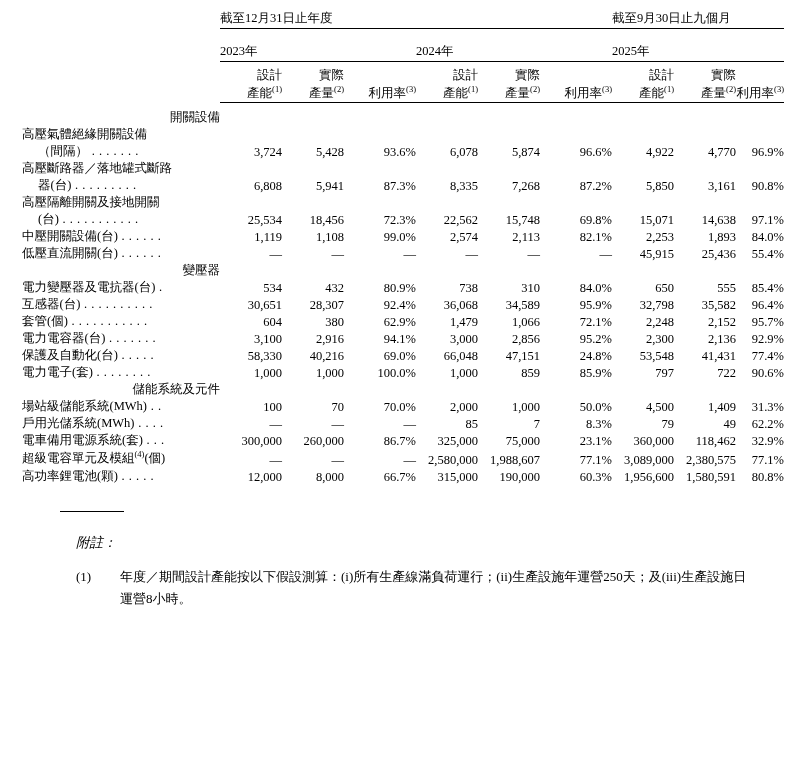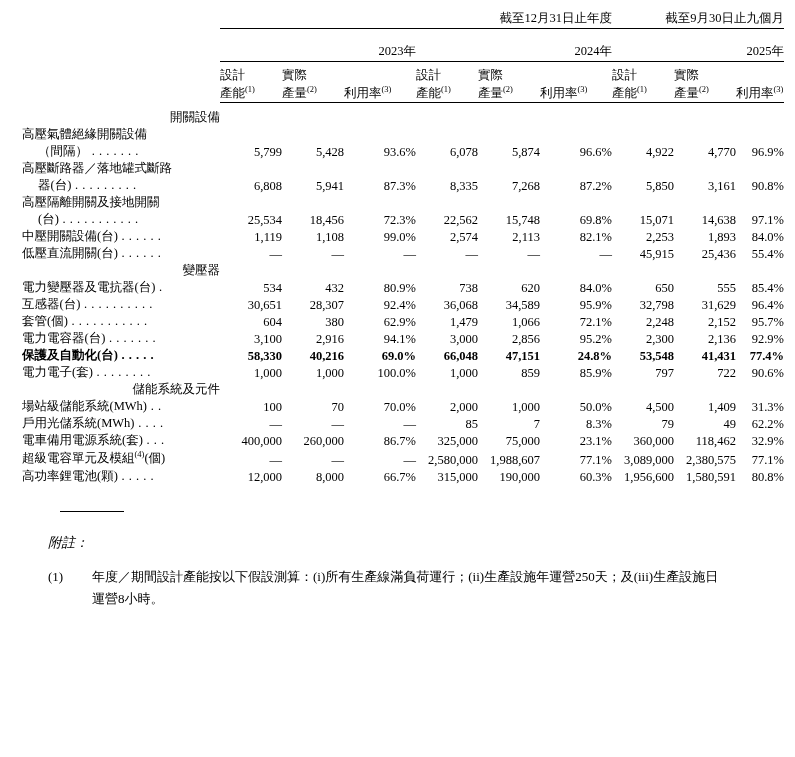--- a/index.html
+++ b/index.html
@@ -28,33 +28,33 @@
     font-size: 12.5px;
     table-layout: fixed;
   }
   table.cap td, table.cap th {
     padding: 0;
     vertical-align: bottom;
     font-weight: normal;
   }
   
   .grp-label {
+    text-align: left;
+    font-size: 12.5px;
+    padding-bottom: 2px;
+    white-space: nowrap;
+  }
+  .hdr-sub {
+    text-align: left;
+    font-size: 12.5px;
+    white-space: nowrap;
+    padding-bottom: 1px;
+  }
+  .hdr-col {
     text-align: right;
-    font-size: 12.5px;
-    padding-bottom: 2px;
-    white-space: nowrap;
-  }
-  .hdr-sub {
-    text-align: right;
-    font-size: 12.5px;
-    white-space: nowrap;
-    padding-bottom: 1px;
-  }
-  .hdr-col {
-    text-align: left;
     font-size: 12.5px;
     line-height: 1.25;
     white-space: nowrap;
     padding-bottom: 3px;
   }
   .hdr-col .sup {
     font-size: 8.5px;
     vertical-align: super;
   }
   .spacer-row td { height: 6px; font-size: 0; line-height: 0; }
@@ -80,28 +80,28 @@
     padding-left: 16px;
   }
   .num {
     text-align: right;
     font-size: 12.5px;
     padding-top: 2px;
     padding-bottom: 1px;
     padding-right: 6px;
     white-space: nowrap;
   }
-  .row-bold .item, .row-bold .num { font-weight: bold; }
+  .row-bold .item, .row-bold .num { font-weight: normal; }
 
   .dots { letter-spacing: 0.5px; }
 
   
   .notes {
     margin-top: 22px;
-    margin-left: 34px;
+    margin-left: 62px;
     font-size: 13px;
   }
   .notes-title {
     font-style: italic;
     font-size: 13.5px;
     margin-bottom: 14px;
   }
   .note-row {
     display: flex;
     align-items: flex-start;
@@ -225,21 +225,21 @@
           <td></td>
           <td></td>
           <td></td>
           <td></td>
           <td></td>
           <td></td>
           <td></td>
         </tr>
         <tr>
           <td class="item indent"><span>（間隔）</span><span class="dots"> . . . . . . .</span></td>
-          <td class="num">5,799</td>
+          <td class="num">3,724</td>
           <td class="num">5,428</td>
           <td class="num">93.6%</td>
           <td class="num">6,078</td>
           <td class="num">5,874</td>
           <td class="num">96.6%</td>
           <td class="num">4,922</td>
           <td class="num">4,770</td>
           <td class="num">96.9%</td>
         </tr>
         <tr>
@@ -325,36 +325,36 @@
           <td></td>
           <td></td>
           <td></td>
         </tr>
         <tr>
           <td class="item"><span>電力變壓器及電抗器(台)</span><span class="dots"> .</span></td>
           <td class="num">534</td>
           <td class="num">432</td>
           <td class="num">80.9%</td>
           <td class="num">738</td>
-          <td class="num">620</td>
+          <td class="num">310</td>
           <td class="num">84.0%</td>
           <td class="num">650</td>
           <td class="num">555</td>
           <td class="num">85.4%</td>
         </tr>
         <tr>
           <td class="item"><span>互感器(台)</span><span class="dots"> . . . . . . . . . .</span></td>
           <td class="num">30,651</td>
           <td class="num">28,307</td>
           <td class="num">92.4%</td>
           <td class="num">36,068</td>
           <td class="num">34,589</td>
           <td class="num">95.9%</td>
           <td class="num">32,798</td>
-          <td class="num">31,629</td>
+          <td class="num">35,582</td>
           <td class="num">96.4%</td>
         </tr>
         <tr>
           <td class="item"><span>套管(個)</span><span class="dots"> . . . . . . . . . . .</span></td>
           <td class="num">604</td>
           <td class="num">380</td>
           <td class="num">62.9%</td>
           <td class="num">1,479</td>
           <td class="num">1,066</td>
           <td class="num">72.1%</td>
@@ -429,21 +429,21 @@
           <td class="num">—</td>
           <td class="num">85</td>
           <td class="num">7</td>
           <td class="num">8.3%</td>
           <td class="num">79</td>
           <td class="num">49</td>
           <td class="num">62.2%</td>
         </tr>
         <tr>
           <td class="item"><span>電車備用電源系統(套)</span><span class="dots"> . . .</span></td>
-          <td class="num">400,000</td>
+          <td class="num">300,000</td>
           <td class="num">260,000</td>
           <td class="num">86.7%</td>
           <td class="num">325,000</td>
           <td class="num">75,000</td>
           <td class="num">23.1%</td>
           <td class="num">360,000</td>
           <td class="num">118,462</td>
           <td class="num">32.9%</td>
         </tr>
         <tr>

